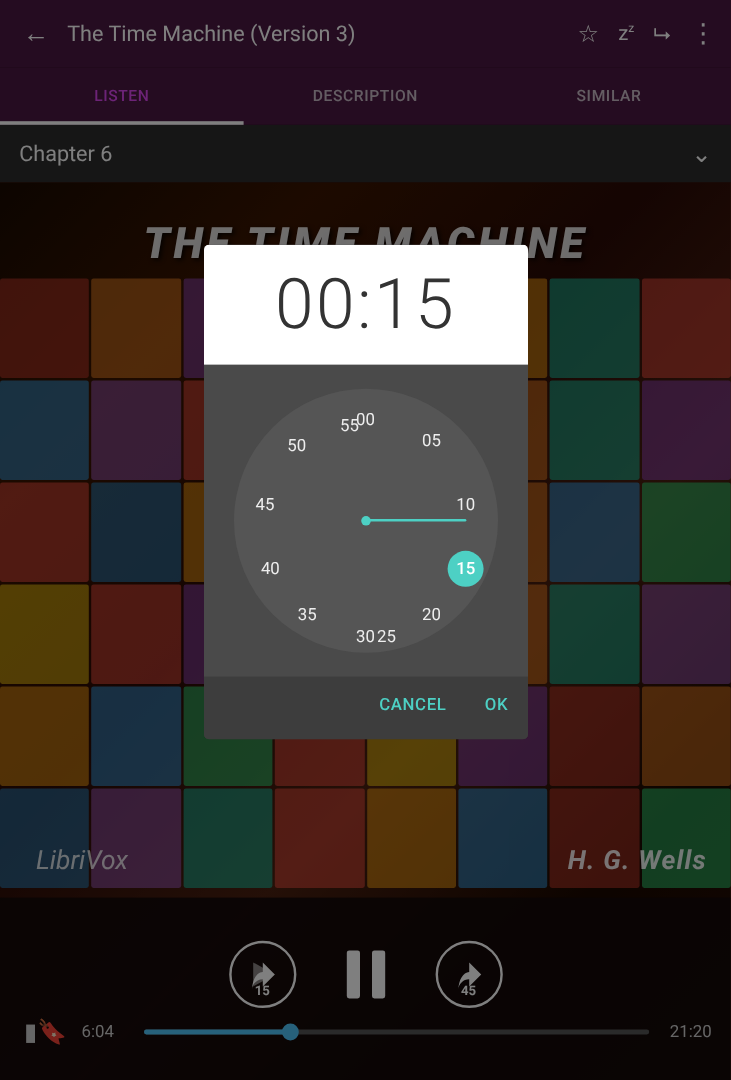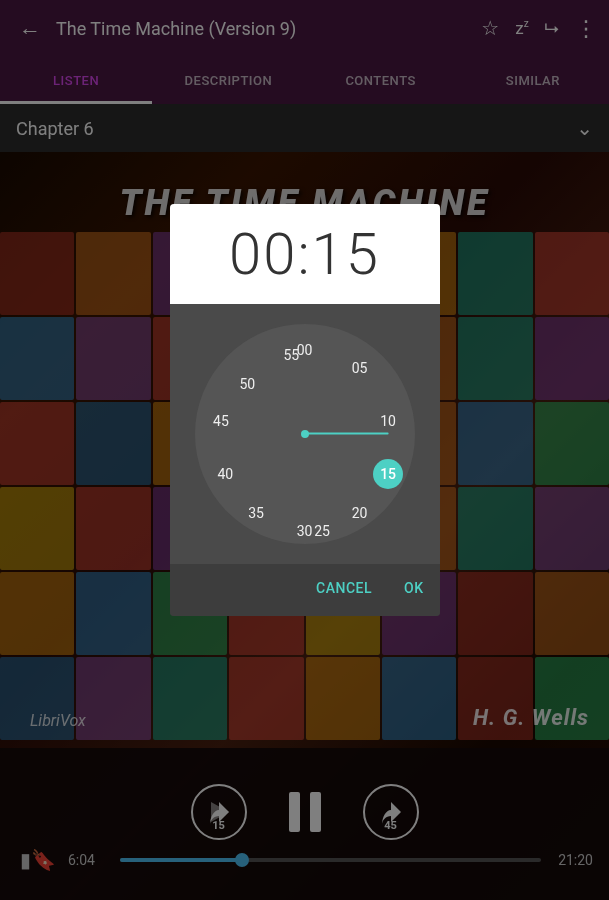--- a/index.html
+++ b/index.html
@@ -129,21 +129,21 @@
       letter-spacing: 3px;
       text-shadow: 2px 2px 4px rgba(0,0,0,0.8);
       font-style: italic;
     }
 
     .cover-text-bottom-librivox {
       position: absolute;
       bottom: 170px;
       left: 30px;
       color: rgba(255,255,255,0.8);
-      font-size: 16px;
+      font-size: 22px;
       font-style: italic;
     }
     .cover-text-bottom-author {
       position: absolute;
       bottom: 170px;
       right: 20px;
       color: rgba(255,255,255,0.9);
       font-size: 22px;
       font-weight: bold;
       font-style: italic;
@@ -351,38 +351,35 @@
       cursor: pointer;
       padding: 8px 4px;
       text-transform: uppercase;
     }
   </style>
 </head>
 <body>
 
 <div class="top-bar">
   <div class="top-bar-back">←</div>
-  <div class="top-bar-title">The Time Machine (Version 9)</div>
+  <div class="top-bar-title">The Time Machine (Version 3)</div>
   <div class="top-bar-icons">
     <span>☆</span>
     <span style="font-size:17px;">z<sup style="font-size:10px;">z</sup></span>
     <span style="font-size:18px;">⮡</span>
     <span style="font-size:22px;">⋮</span>
   </div>
 </div>
 
 <div class="tab-bar">
   <div class="tab-item active">
     <span>LISTEN</span>
   </div>
   <div class="tab-item">
     <span>DESCRIPTION</span>
-  </div>
-  <div class="tab-item">
-    <span>CONTENTS</span>
   </div>
   <div class="tab-item">
     <span>SIMILAR</span>
   </div>
 </div>
 
 <div class="chapter-bar">
   <span class="chapter-bar-text">Chapter 6</span>
   <span class="chapter-bar-arrow">⌄</span>
 </div>
@@ -507,21 +504,21 @@
         <div class="clock-number" style="left:58%;top:94%;">25</div>
 
         <div class="clock-number" style="left:50%;top:94%;">30</div>
 
         <div class="clock-number" style="left:28%;top:86%;">35</div>
 
         <div class="clock-number" style="left:14%;top:68%;">40</div>
 
         <div class="clock-number" style="left:12%;top:44%;">45</div>
 
-        <div class="clock-number" style="left:24%;top:22%;margin-top:12px;">50</div>
+        <div class="clock-number" style="left:24%;top:22%;">50</div>
 
         <div class="clock-number" style="left:44%;top:14%;">55</div>
       </div>
     </div>
 
     <div class="dialog-actions">
       <div class="dialog-btn">CANCEL</div>
       <div class="dialog-btn">OK</div>
     </div>
   </div>

